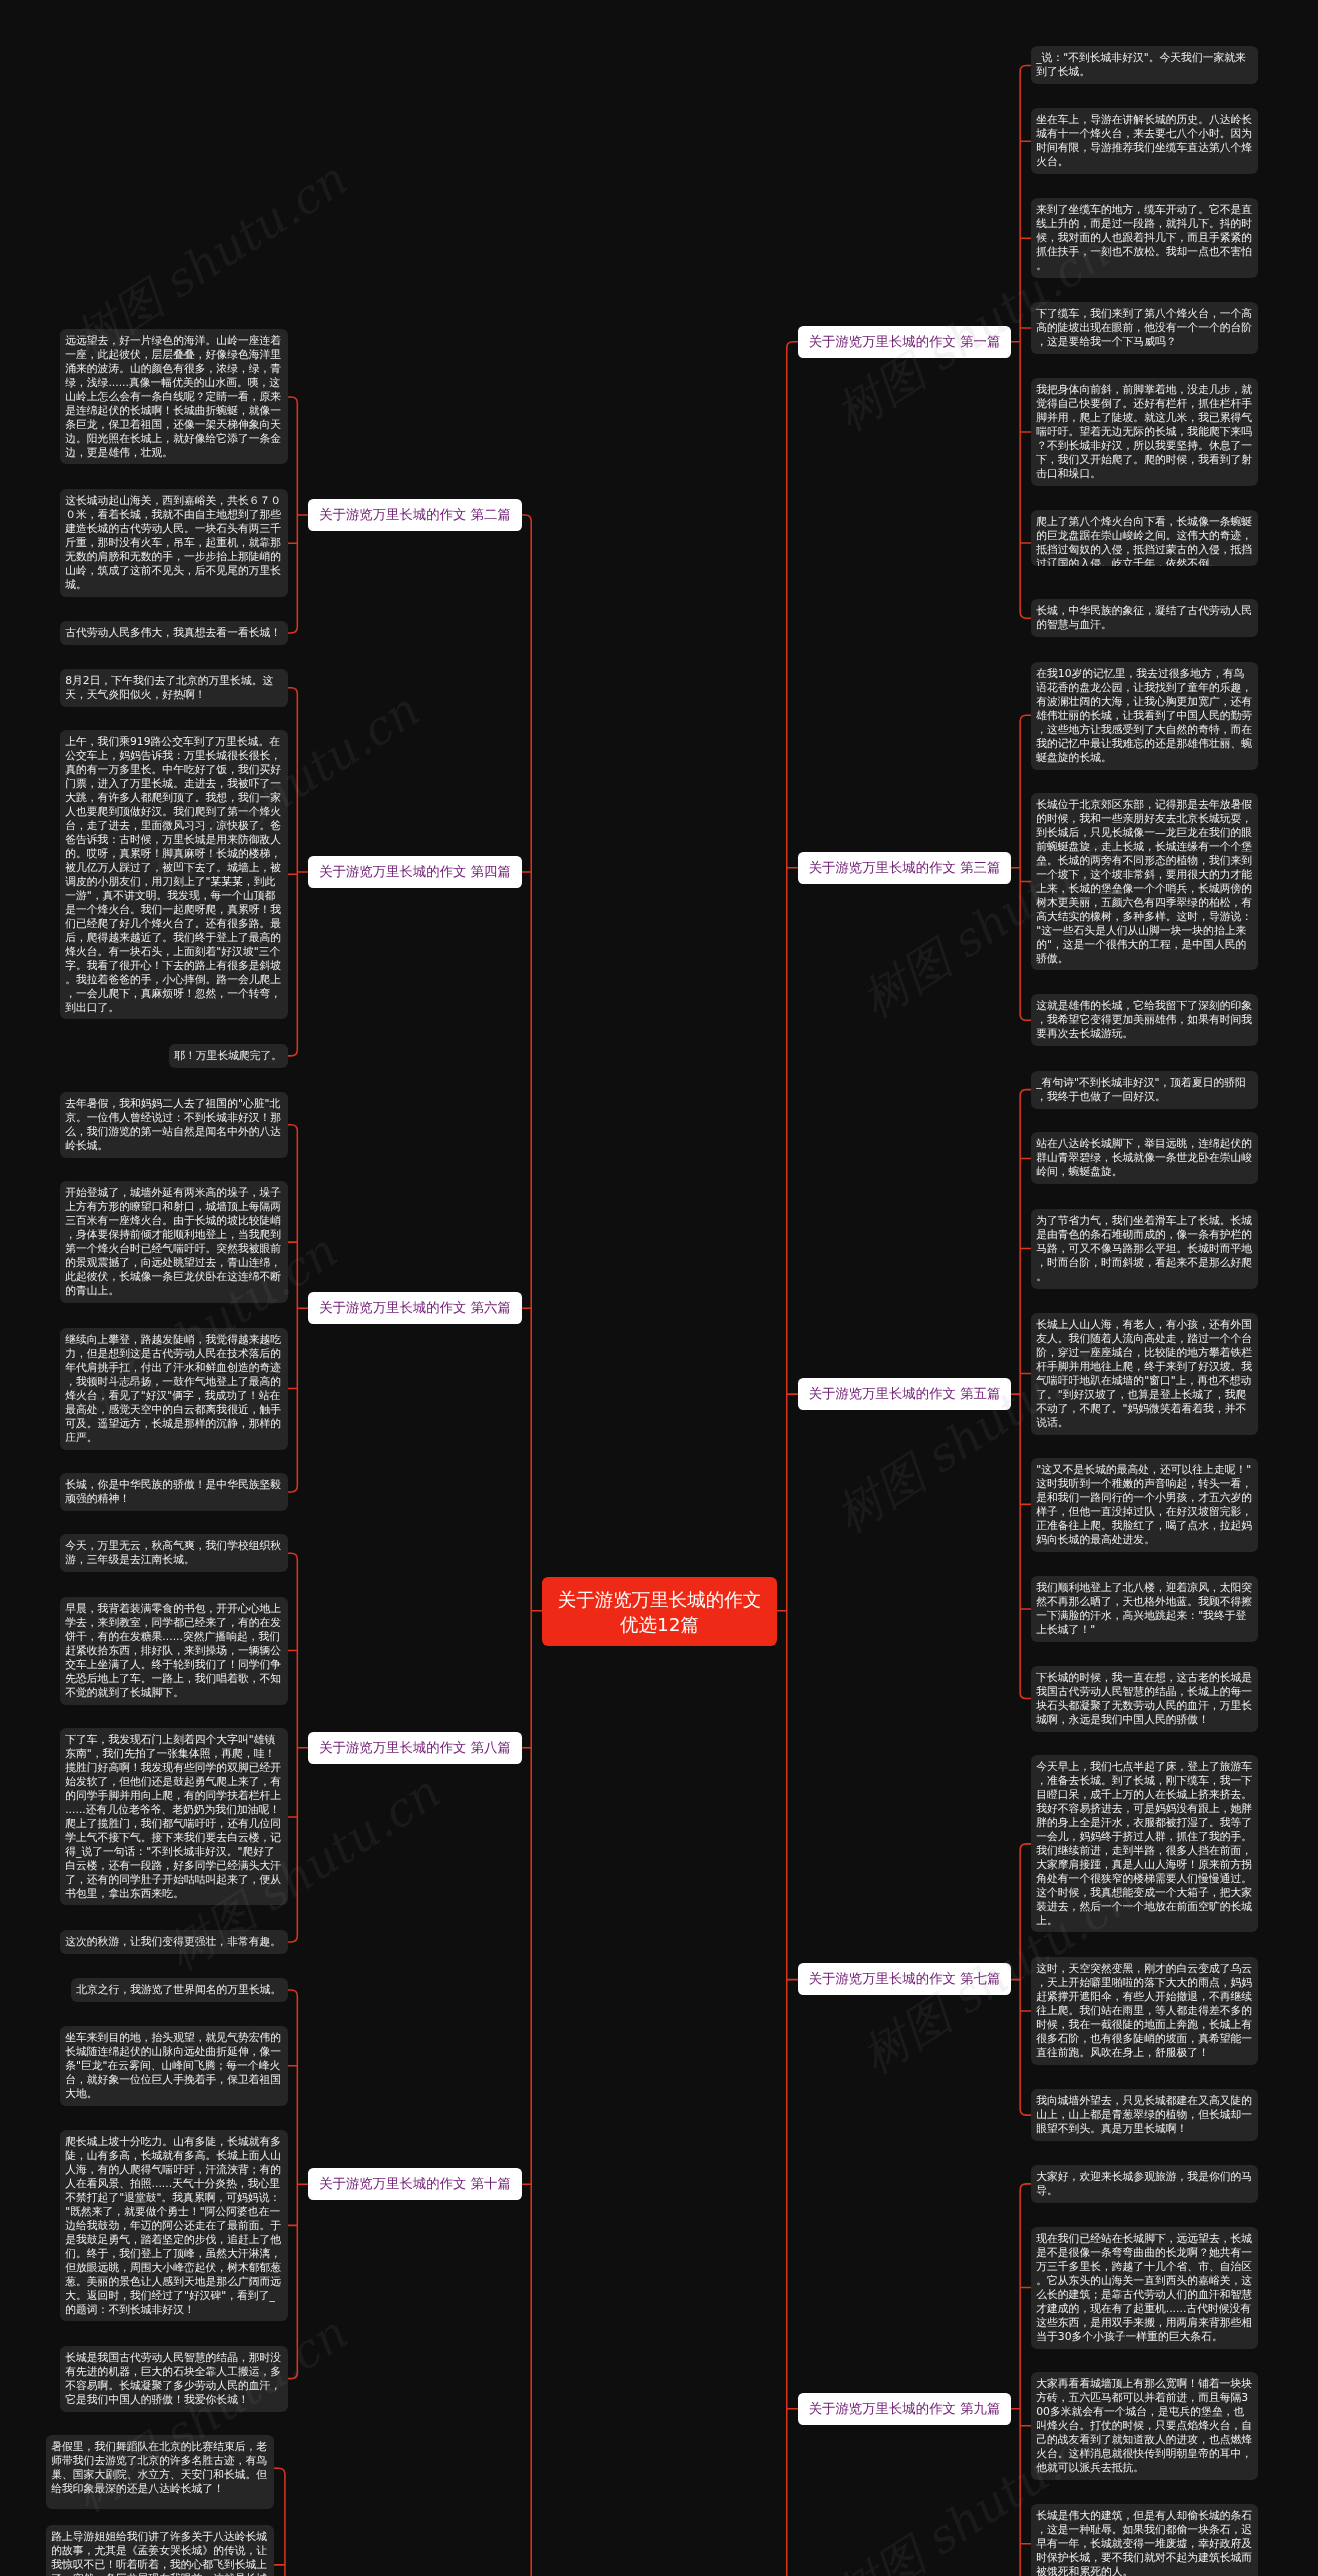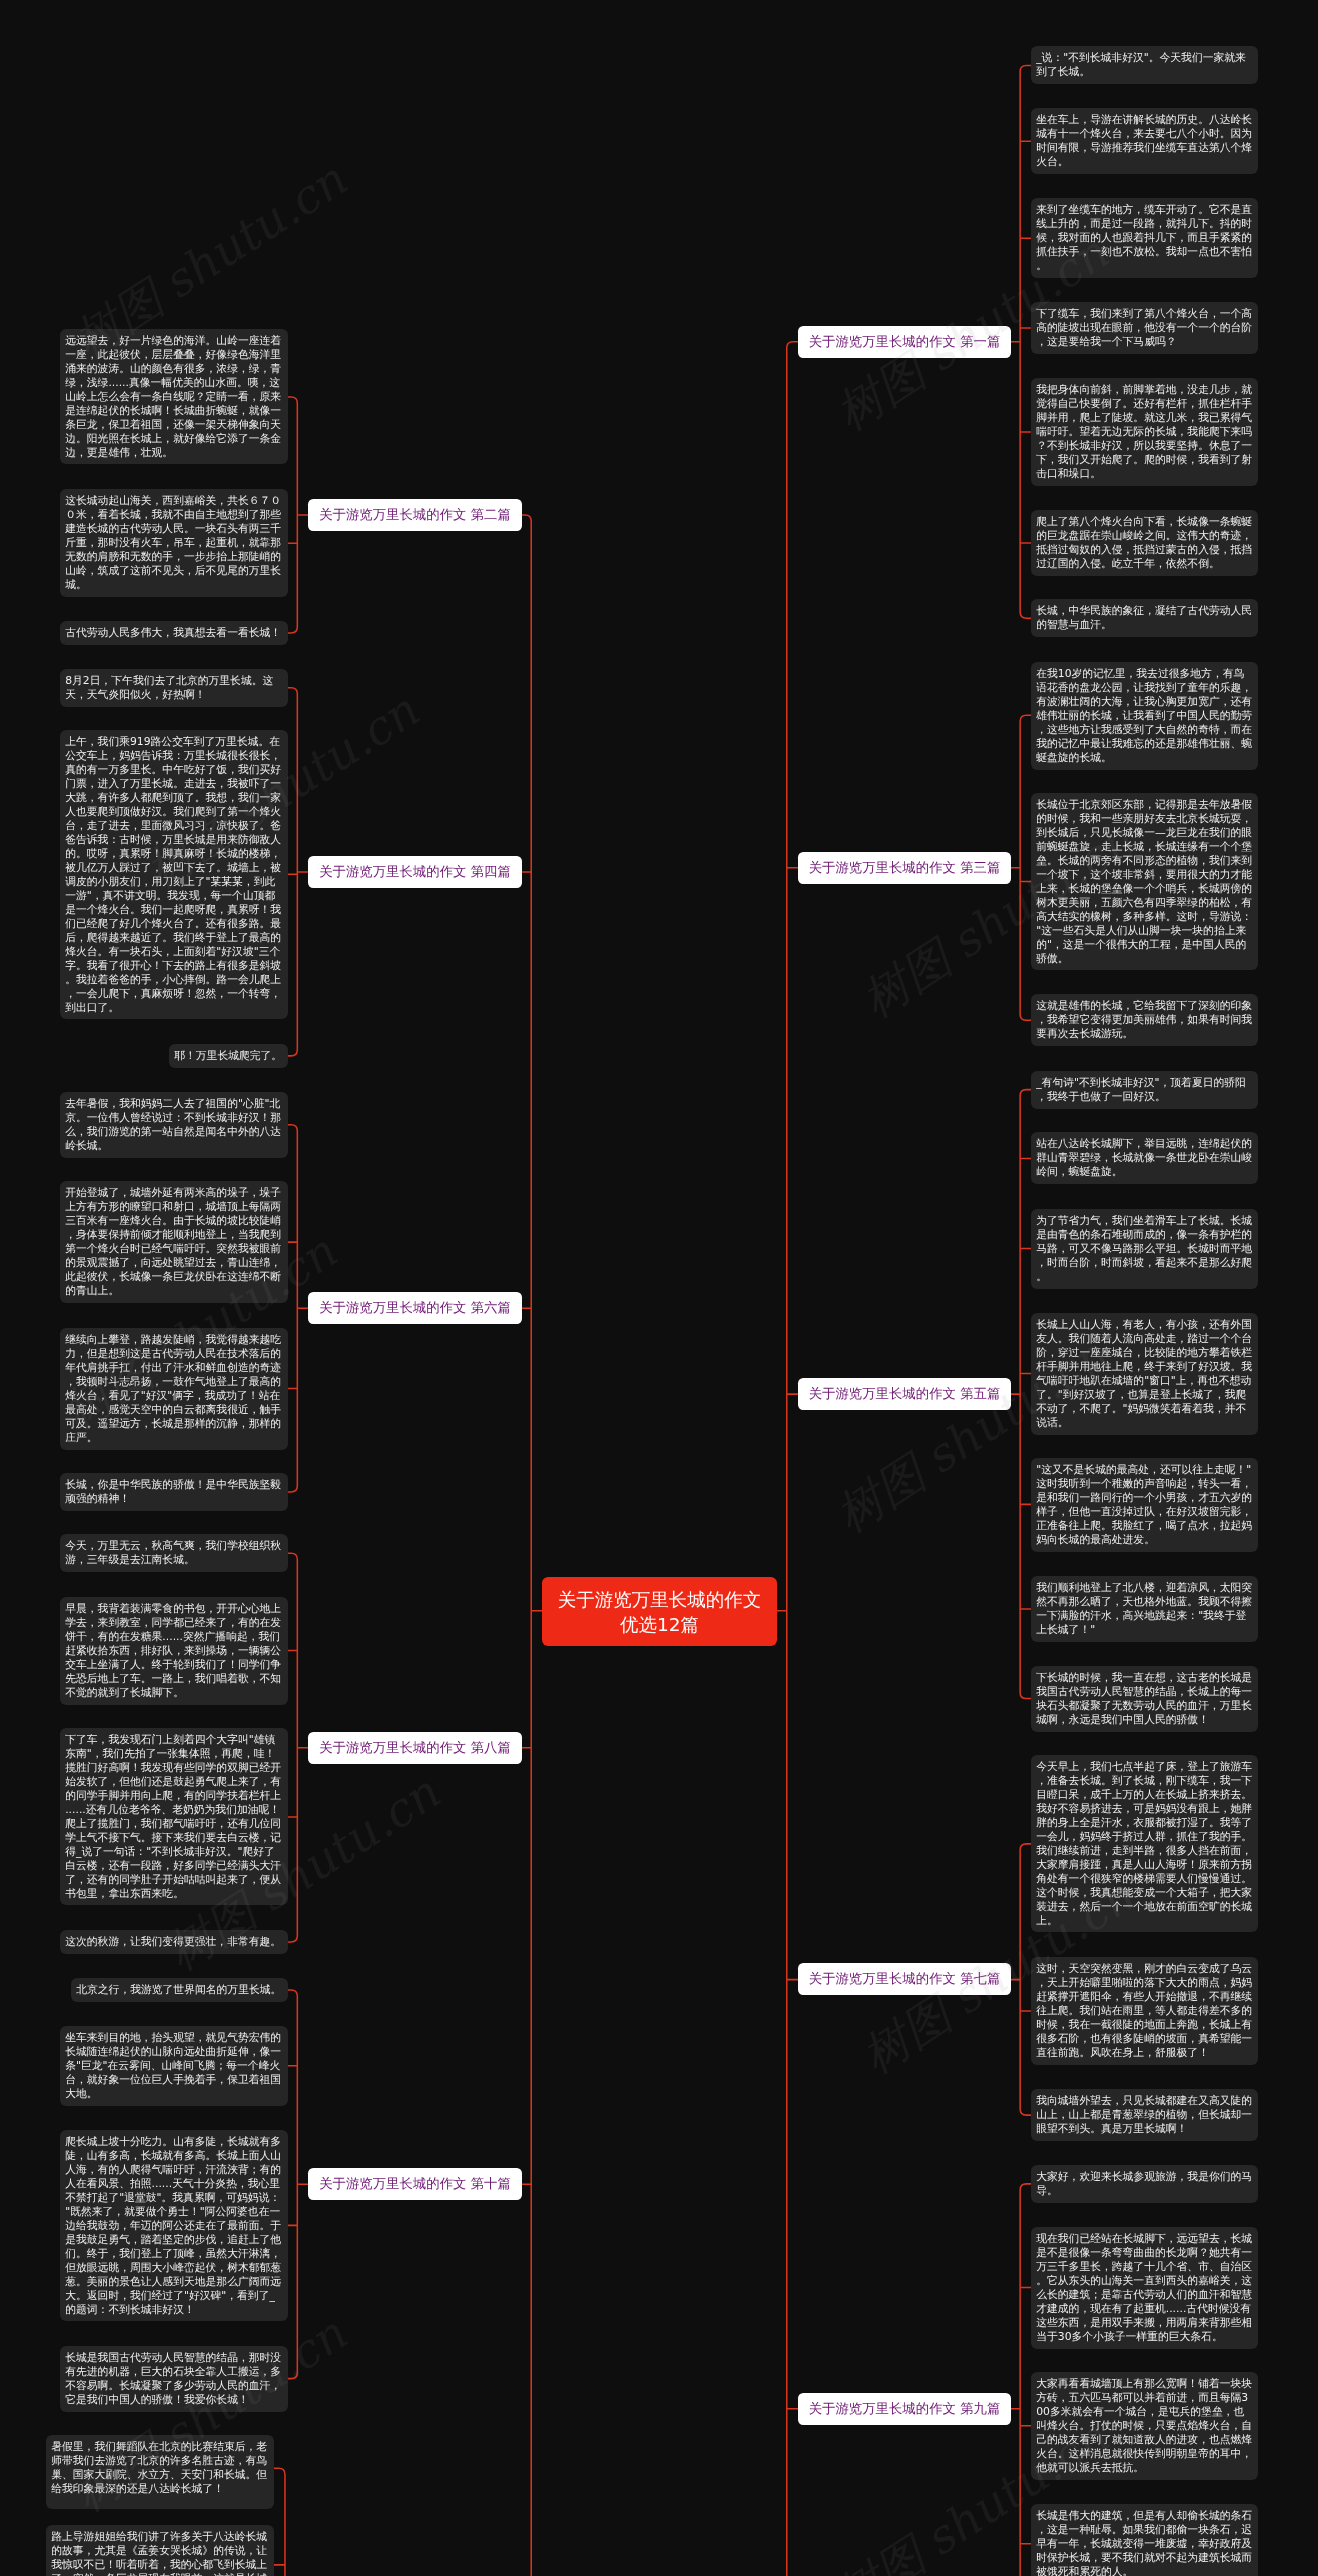--- a/index.html
+++ b/index.html
@@ -57,21 +57,21 @@
   <div class="branch r" style="top:1963px">关于游览万里长城的作文 第七篇</div>
   <div class="branch l" style="top:1732px">关于游览万里长城的作文 第八篇</div>
   <div class="branch r" style="top:2393px">关于游览万里长城的作文 第九篇</div>
   <div class="branch l" style="top:2168px">关于游览万里长城的作文 第十篇</div>
 
   <div class="leaf r" style="top:46px;height:38px">_说："不到长城非好汉"。今天我们一家就来到了长城。</div>
   <div class="leaf r" style="top:108px;height:66px">坐在车上，导游在讲解长城的历史。八达岭长城有十一个烽火台，来去要七八个小时。因为时间有限，导游推荐我们坐缆车直达第八个烽火台。</div>
   <div class="leaf r" style="top:198px;height:80px">来到了坐缆车的地方，缆车开动了。它不是直线上升的，而是过一段路，就抖几下。抖的时候，我对面的人也跟着抖几下，而且手紧紧的抓住扶手，一刻也不放松。我却一点也不害怕。</div>
   <div class="leaf r" style="top:302px;height:52px">下了缆车，我们来到了第八个烽火台，一个高高的陡坡出现在眼前，他没有一个一个的台阶，这是要给我一个下马威吗？</div>
   <div class="leaf r" style="top:378px;height:108px">我把身体向前斜，前脚掌着地，没走几步，就觉得自己快要倒了。还好有栏杆，抓住栏杆手脚并用，爬上了陡坡。就这几米，我已累得气喘吁吁。望着无边无际的长城，我能爬下来吗？不到长城非好汉，所以我要坚持。休息了一下，我们又开始爬了。爬的时候，我看到了射击口和垛口。</div>
-  <div class="leaf r" style="top:510px;height:66px">爬上了第八个烽火台向下看，长城像一条蜿蜒的巨龙盘踞在崇山峻岭之间。这伟大的奇迹，抵挡过匈奴的入侵，抵挡过蒙古的入侵，抵挡过辽国的入侵。屹立千年，依然不倒。</div>
+  <div class="leaf r" style="top:510px;height:56px">爬上了第八个烽火台向下看，长城像一条蜿蜒的巨龙盘踞在崇山峻岭之间。这伟大的奇迹，抵挡过匈奴的入侵，抵挡过蒙古的入侵，抵挡过辽国的入侵。屹立千年，依然不倒。</div>
   <div class="leaf r" style="top:599px;height:38px">长城，中华民族的象征，凝结了古代劳动人民的智慧与血汗。</div>
 
   <div class="leaf r" style="top:662px;height:108px">在我10岁的记忆里，我去过很多地方，有鸟语花香的盘龙公园，让我找到了童年的乐趣，有波澜壮阔的大海，让我心胸更加宽广，还有雄伟壮丽的长城，让我看到了中国人民的勤劳，这些地方让我感受到了大自然的奇特，而在我的记忆中最让我难忘的还是那雄伟壮丽、蜿蜒盘旋的长城。</div>
   <div class="leaf r" style="top:793px;height:177px">长城位于北京郊区东部，记得那是去年放暑假的时候，我和一些亲朋好友去北京长城玩耍，到长城后，只见长城像一—龙巨龙在我们的眼前蜿蜒盘旋，走上长城，长城连缘有一个个堡垒。长城的两旁有不同形态的植物，我们来到一个坡下，这个坡非常斜，要用很大的力才能上来，长城的堡垒像一个个哨兵，长城两傍的树木更美丽，五颜六色有四季翠绿的柏松，有高大结实的橡树，多种多样。这时，导游说："这一些石头是人们从山脚一块一块的抬上来的"，这是一个很伟大的工程，是中国人民的骄傲。</div>
   <div class="leaf r" style="top:994px;height:52px">这就是雄伟的长城，它给我留下了深刻的印象，我希望它变得更加美丽雄伟，如果有时间我要再次去长城游玩。</div>
 
   <div class="leaf r" style="top:1071px;height:38px">_有句诗"不到长城非好汉"，顶着夏日的骄阳，我终于也做了一回好汉。</div>
   <div class="leaf r" style="top:1132px;height:52px">站在八达岭长城脚下，举目远眺，连绵起伏的群山青翠碧绿，长城就像一条世龙卧在崇山峻岭间，蜿蜒盘旋。</div>
   <div class="leaf r" style="top:1209px;height:80px">为了节省力气，我们坐着滑车上了长城。长城是由青色的条石堆砌而成的，像一条有护栏的马路，可又不像马路那么平坦。长城时而平地，时而台阶，时而斜坡，看起来不是那么好爬。</div>
   <div class="leaf r" style="top:1313px;height:122px">长城上人山人海，有老人，有小孩，还有外国友人。我们随着人流向高处走，踏过一个个台阶，穿过一座座城台，比较陡的地方攀着铁栏杆手脚并用地往上爬，终于来到了好汉坡。我气喘吁吁地趴在城墙的"窗口"上，再也不想动了。"到好汉坡了，也算是登上长城了，我爬不动了，不爬了。"妈妈微笑着看着我，并不说话。</div>

